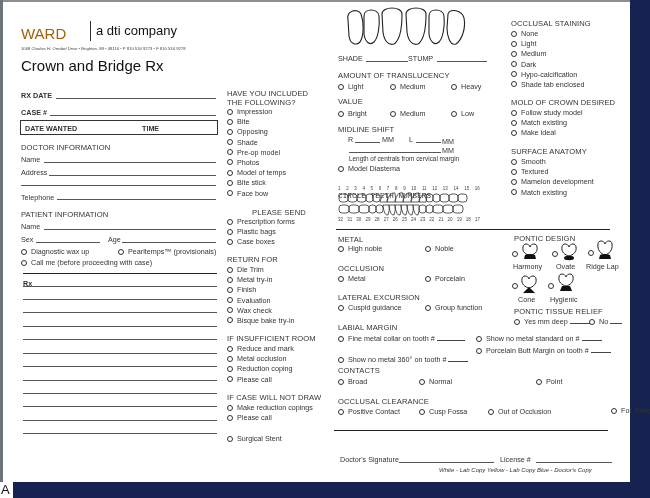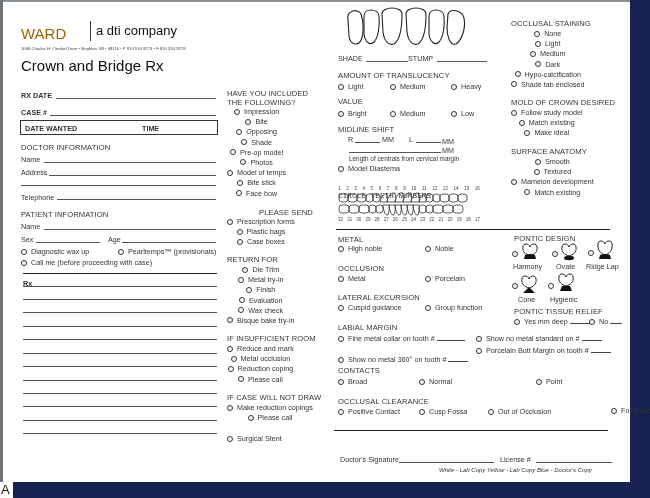--- a/index.html
+++ b/index.html
@@ -12,21 +12,21 @@
   .fig-label { position: absolute; left: 1px; top: 482px; font-size: 13px; color: #111; line-height: 16px; }
 
   .abs { position: absolute; }
   .t { position: absolute; white-space: nowrap; font-size: 7.2px; line-height: 9px; color: #333; }
   .h { position: absolute; white-space: nowrap; font-size: 7.6px; line-height: 9px; color: #333; letter-spacing: 0.1px; }
   .b { font-weight: bold; }
   .line { position: absolute; height: 0; border-top: 1px solid #555; }
   .line.dark { border-top: 1.5px solid #222; }
   .r { display: inline-block; width: 6px; height: 6px; border: 1px solid #333; border-radius: 50%; margin-right: 4px; vertical-align: -0.5px; }
   .opt { position: absolute; white-space: nowrap; font-size: 7.2px; line-height: 9px; color: #333; }
-  .list .opt { position: static; display: block; height: 10.2px; text-align: center; }
+  .list .opt { position: static; display: block; height: 10.2px; }
   .fill { display: inline-block; border-bottom: 1px solid #444; vertical-align: 0; height: 7px; }
   .teeth svg { display: block; }
 </style>
 </head>
 <body>
 
 <div class="frame-top"></div>
 <div class="frame-left"></div>
 <div class="navy-right"></div>
 <div class="navy-bottom"></div>
@@ -91,21 +91,21 @@
   <div class="opt"><span class="r"></span><span>Bite</span></div>
   <div class="opt"><span class="r"></span><span>Opposing</span></div>
   <div class="opt"><span class="r"></span><span>Shade</span></div>
   <div class="opt"><span class="r"></span><span>Pre-op model</span></div>
   <div class="opt"><span class="r"></span><span>Photos</span></div>
   <div class="opt"><span class="r"></span><span>Model of temps</span></div>
   <div class="opt"><span class="r"></span><span>Bite stick</span></div>
   <div class="opt"><span class="r"></span><span>Face bow</span></div>
 </div>
 
-<div class="h" style="left:229px;top:208px;padding-left:30px;">PLEASE SEND</div>
+<div class="h" style="left:222px;top:208px;padding-left:30px;">PLEASE SEND</div>
 <div class="abs list" style="left:227px;top:217px;">
   <div class="opt"><span class="r"></span><span>Prescription forms</span></div>
   <div class="opt"><span class="r"></span><span>Plastic bags</span></div>
   <div class="opt"><span class="r"></span><span>Case boxes</span></div>
 </div>
 
 <div class="h" style="left:227px;top:255px;">RETURN FOR</div>
 <div class="abs list" style="left:227px;top:265px;">
   <div class="opt"><span class="r"></span><span>Die Trim</span></div>
   <div class="opt"><span class="r"></span><span>Metal try-in</span></div>

